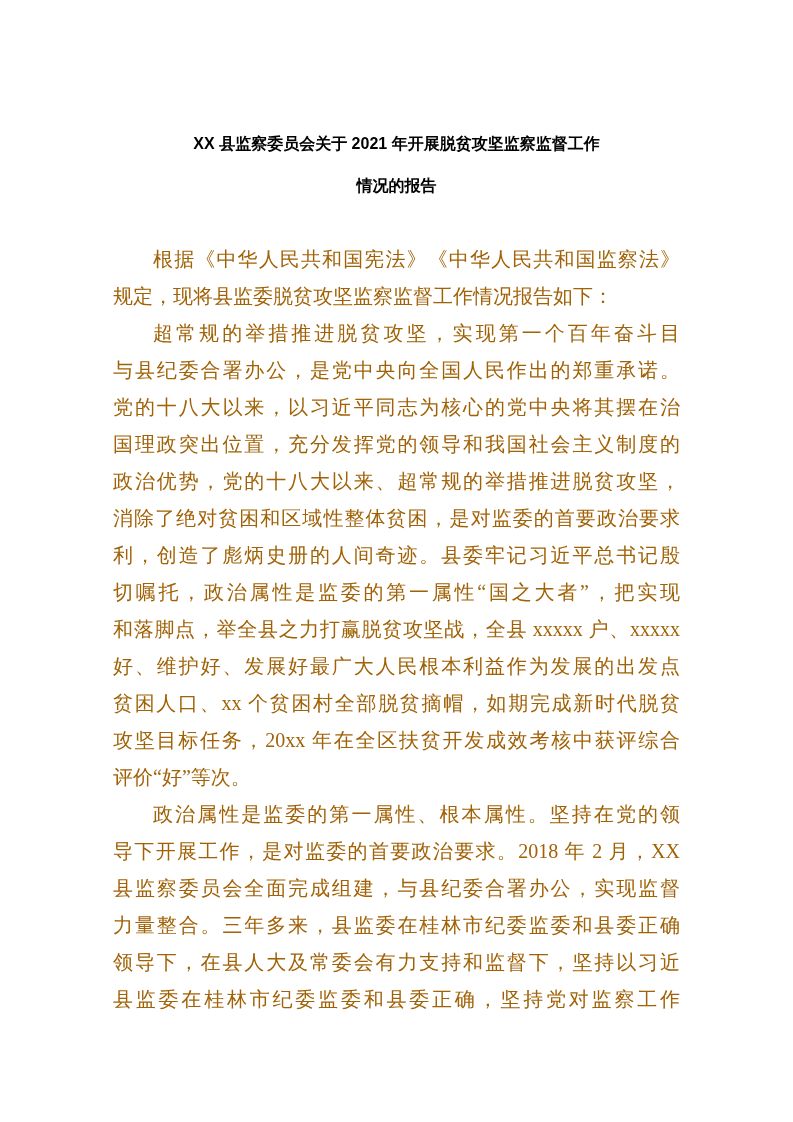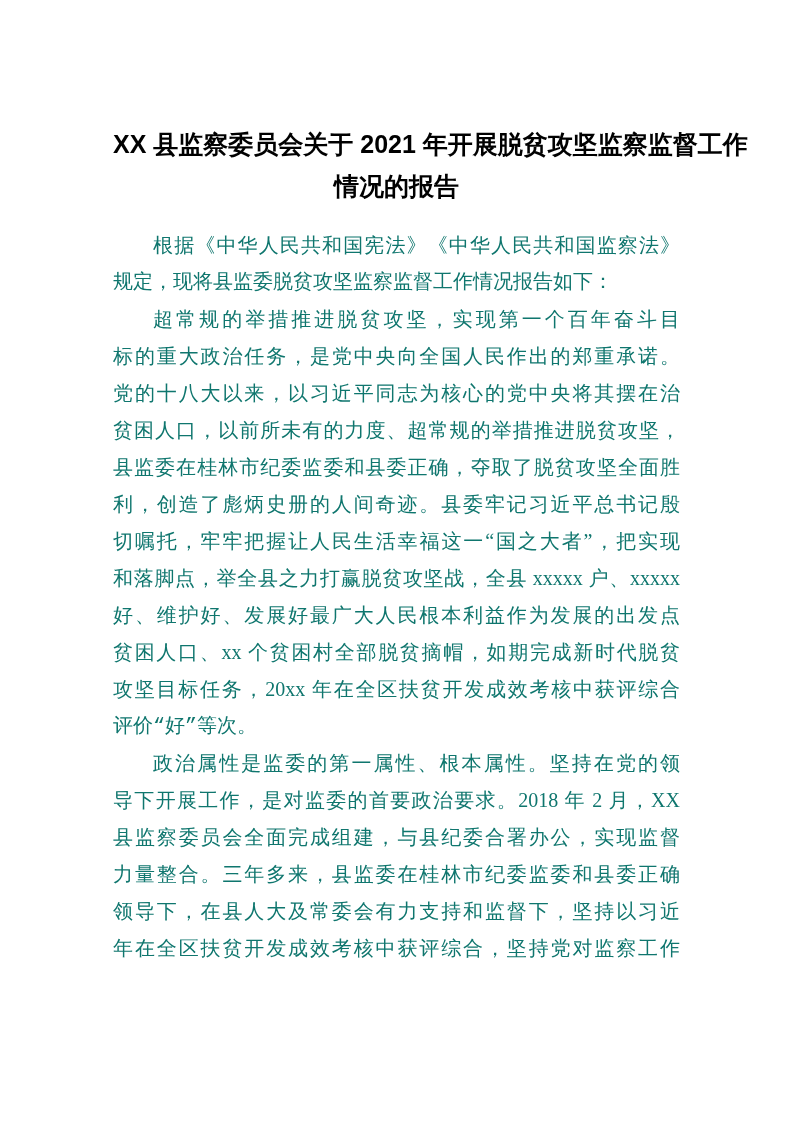--- a/index.html
+++ b/index.html
@@ -19,88 +19,88 @@
   .content {
     position: absolute;
     left: 113px;
     top: 0;
     width: 567px;
   }
   .doc-title {
     padding-top: 123px;
     font-family: "Liberation Sans", "DejaVu Sans", sans-serif;
     font-weight: 700;
-    font-size: 25px;
+    font-size: 16px;
     line-height: 42px;
     color: #000000;
   }
   .title-line {
     text-align: center;
     white-space: nowrap;
   }
   .doc-body {
-    margin-top: 20px;
+    margin-top: 34px;
     font-family: "Liberation Serif", "DejaVu Serif", serif;
     font-size: 20px;
     line-height: 37px;
-    color: #0f766e;
+    color: #a16207;
   }
   .paragraph {
     margin: 0;
     padding: 0;
   }
   .line {
     min-height: 37px;
   }
   .line.indent {
     text-indent: 2em;
   }
   .line.justify {
     text-align: justify;
     text-align-last: justify;
     text-justify: inter-character;
   }
   .line.lastline {
     text-align: right;
     text-align-last: left;
     white-space: nowrap;
-    font-family: Liberation Mono, monospace;
   }
 </style>
 </head>
 <body>
 
 <div class="page">
   <div class="content">
     <div class="doc-title" id="doc-title">
         <div class="title-line">XX 县监察委员会关于 2021 年开展脱贫攻坚监察监督工作</div>
         <div class="title-line">情况的报告</div>
       </div>
     <div class="doc-body" id="doc-body">
         <div class="paragraph">
           <div class="line indent justify">根据《中华人民共和国宪法》《中华人民共和国监察法》</div>
           <div class="line lastline">规定，现将县监委脱贫攻坚监察监督工作情况报告如下：</div>
         </div>
         <div class="paragraph">
           <div class="line indent justify">超常规的举措推进脱贫攻坚，实现第一个百年奋斗目</div>
-          <div class="line justify">标的重大政治任务，是党中央向全国人民作出的郑重承诺。</div>
+          <div class="line justify">与县纪委合署办公，是党中央向全国人民作出的郑重承诺。</div>
           <div class="line justify">党的十八大以来，以习近平同志为核心的党中央将其摆在治</div>
-          <div class="line justify">贫困人口，以前所未有的力度、超常规的举措推进脱贫攻坚，</div>
-          <div class="line justify">县监委在桂林市纪委监委和县委正确，夺取了脱贫攻坚全面胜</div>
+          <div class="line justify">国理政突出位置，充分发挥党的领导和我国社会主义制度的</div>
+          <div class="line justify">政治优势，党的十八大以来、超常规的举措推进脱贫攻坚，</div>
+          <div class="line justify">消除了绝对贫困和区域性整体贫困，是对监委的首要政治要求</div>
           <div class="line justify">利，创造了彪炳史册的人间奇迹。县委牢记习近平总书记殷</div>
-          <div class="line justify">切嘱托，牢牢把握让人民生活幸福这一“国之大者”，把实现</div>
+          <div class="line justify">切嘱托，政治属性是监委的第一属性“国之大者”，把实现</div>
           <div class="line justify">和落脚点，举全县之力打赢脱贫攻坚战，全县 xxxxx 户、xxxxx</div>
           <div class="line justify">好、维护好、发展好最广大人民根本利益作为发展的出发点</div>
           <div class="line justify">贫困人口、xx 个贫困村全部脱贫摘帽，如期完成新时代脱贫</div>
           <div class="line justify">攻坚目标任务，20xx 年在全区扶贫开发成效考核中获评综合</div>
           <div class="line lastline">评价“好”等次。</div>
         </div>
         <div class="paragraph">
           <div class="line indent justify">政治属性是监委的第一属性、根本属性。坚持在党的领</div>
           <div class="line justify">导下开展工作，是对监委的首要政治要求。2018 年 2 月，XX</div>
           <div class="line justify">县监察委员会全面完成组建，与县纪委合署办公，实现监督</div>
           <div class="line justify">力量整合。三年多来，县监委在桂林市纪委监委和县委正确</div>
           <div class="line justify">领导下，在县人大及常委会有力支持和监督下，坚持以习近</div>
-          <div class="line justify">年在全区扶贫开发成效考核中获评综合，坚持党对监察工作</div>
+          <div class="line justify">县监委在桂林市纪委监委和县委正确，坚持党对监察工作</div>
         </div>
       </div>
   </div>
 </div>
 
 </body></html>

